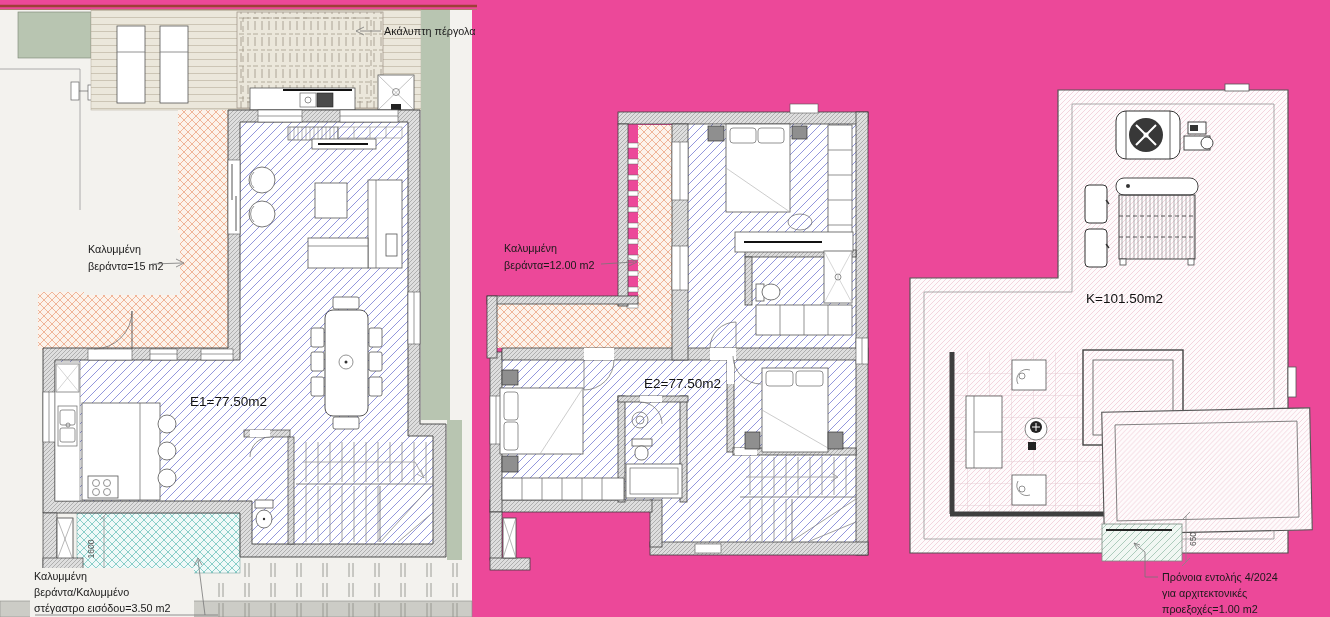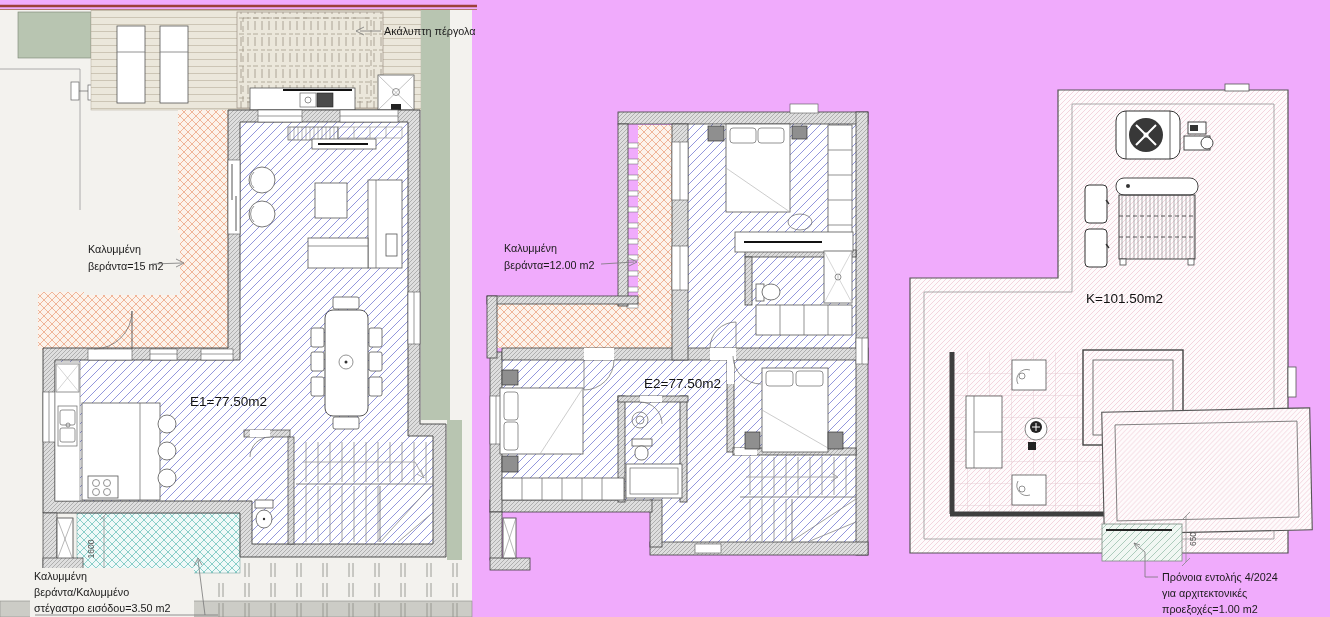--- a/index.html
+++ b/index.html
@@ -1,16 +1,16 @@
 <!DOCTYPE html>
 <html><head>
 <meta charset="utf-8">
 <style>
   html,body{margin:0;padding:0;background:#ffffff;}
-  #stage{width:1330px;height:617px;position:relative;background:#f0abfc;overflow:hidden;}
+  #stage{width:1330px;height:617px;position:relative;background:#ec4899;overflow:hidden;}
   svg{display:block;}
   .furn{fill:#fff;stroke:#555;stroke-width:.8;}
   .thin{fill:none;stroke:#666;stroke-width:.7;}
   .dk{fill:#8f8f8f;stroke:#333;stroke-width:.7;}
   .wallstroke{stroke:#3f3f3f;stroke-width:.9;}
   .lbl{font:10.8px "Liberation Sans",sans-serif;fill:#1a1a1a;}
   .area{font:13.5px "Liberation Sans",sans-serif;fill:#111;}
   .dim{font:8.5px "Liberation Sans",sans-serif;fill:#555;}
   .ldr{stroke:#777;stroke-width:.8;fill:none;}
 </style>

